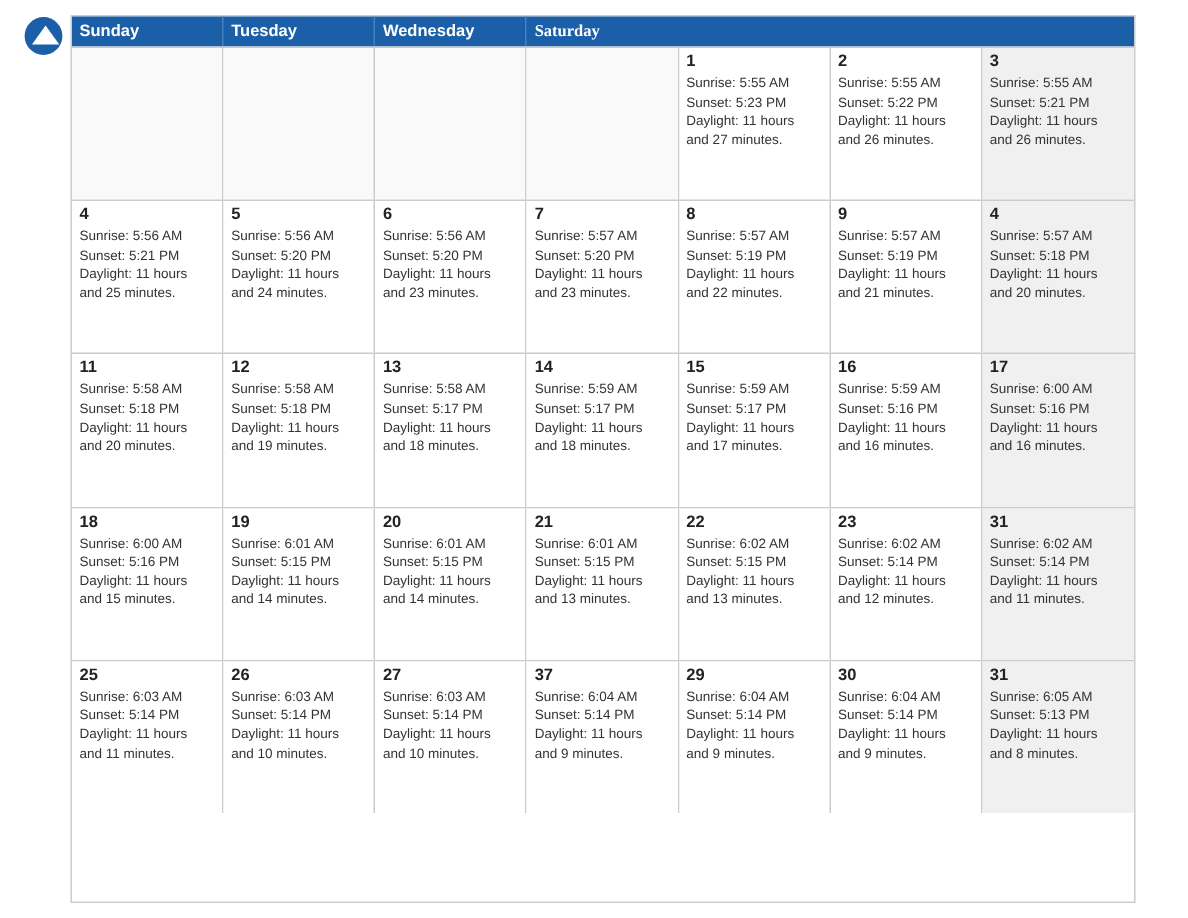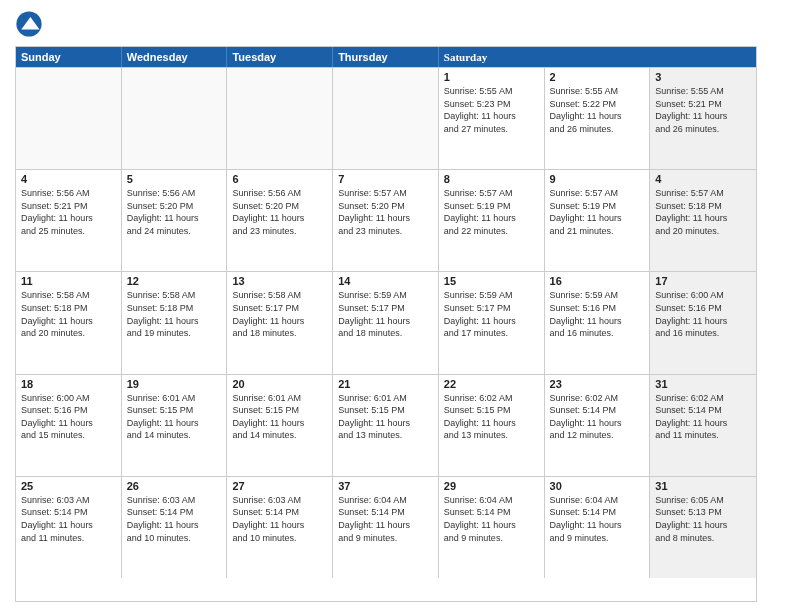--- a/index.html
+++ b/index.html
@@ -8,21 +8,21 @@
       height: 612px;
       font-family: Arial, sans-serif;
       background: #fff;
       overflow: hidden;
     }
     .page {
       width: 772px;
       height: 612px;
       padding: 10px 15px;
       display: flex;
-      flex-direction: column;
+      flex-direction: row;
     }
     .header {
       display: flex;
       justify-content: space-between;
       align-items: flex-start;
       margin-bottom: 8px;
     }
     .logo {
       display: flex;
       align-items: center;
@@ -128,23 +128,22 @@
     </div>
     <div class="title-section">
       <div class="month-title"></div>
       <div class="location"></div>
     </div>
   </div>
 
   <div class="calendar">
     <div class="cal-header">
     <div class="cal-header-cell">Sunday</div>
+        <div class="cal-header-cell">Tuesday</div>
         <div class="cal-header-cell">Wednesday</div>
-        <div class="cal-header-cell">Tuesday</div>
-        <div class="cal-header-cell">Thursday</div>
         <div class="cal-header-cell">Saturday</div>
       </div>
     <div class="cal-body">
     <div class="cal-week">
           <div class="cal-cell empty"></div>
           <div class="cal-cell empty"></div>
           <div class="cal-cell empty"></div>
           <div class="cal-cell empty"></div>
           <div class="cal-cell">
             <div class="day-num">1</div>

